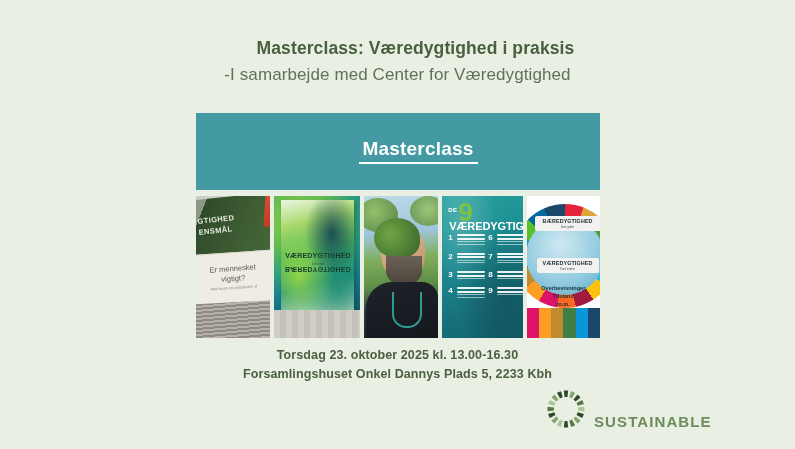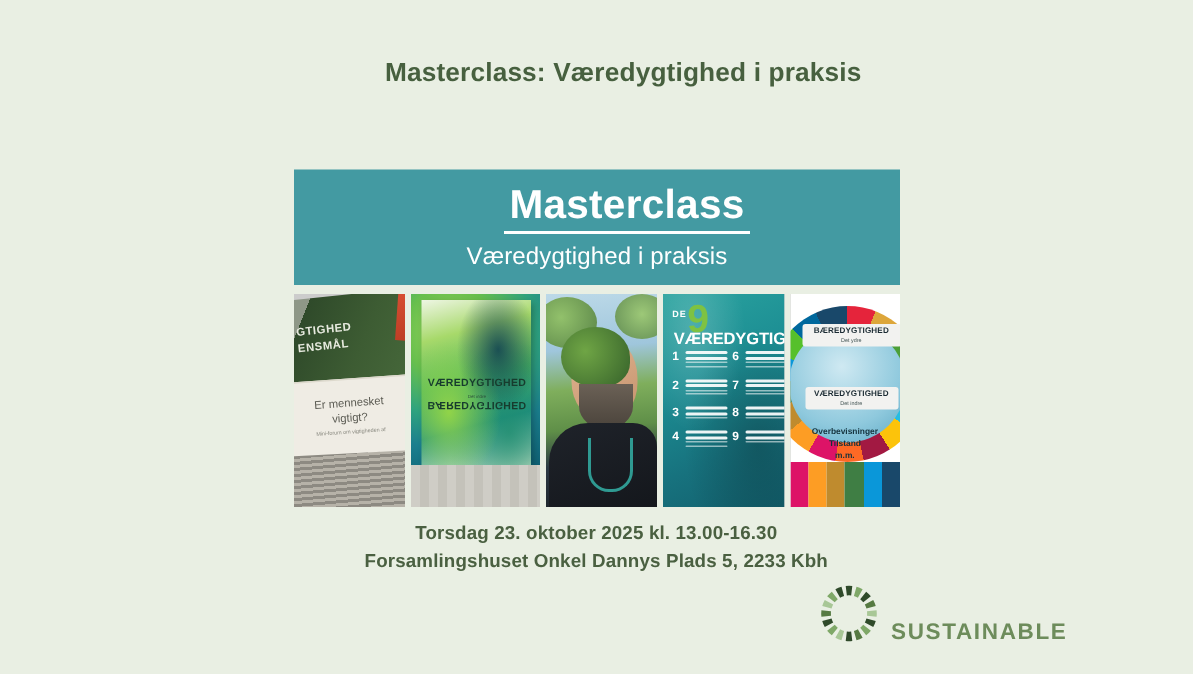--- a/index.html
+++ b/index.html
@@ -28,21 +28,21 @@
 
   
   .banner{
     position:absolute;left:196px;top:113px;
     width:404px;height:77px;
     background:#439aa2;
     display:flex;flex-direction:column;
     align-items:center;justify-content:center;
   }
   .banner-title{
-    color:#ffffff;font-size:27px;font-weight:bold;
+    color:#ffffff;font-size:19px;font-weight:bold;
     line-height:1.05;letter-spacing:.2px;
     border-bottom:2px solid #ffffff;
     padding:0 4px 3px 4px;
     margin-left:40px;
   }
   .banner-sub{
     color:#ffffff;font-size:16px;font-weight:400;
     margin-top:7px;letter-spacing:.1px;
   }
 
@@ -163,25 +163,25 @@
   .l1{font-size:15px;font-weight:bold;color:#6d8c5b;letter-spacing:1.1px;}
   .l2{font-size:14.5px;font-weight:bold;color:#1c1c1c;letter-spacing:.5px;margin-top:3px;}
 </style>
 </head>
 <body>
 
 <div class="slide">
 
   <div class="heading">
     <div class="title">Masterclass: Væredygtighed i praksis</div>
+    <div class="subtitle">-I samarbejde med Center for Væredygtighed</div>
   </div>
 
   <div class="banner">
     <div class="banner-title">Masterclass</div>
-    <div class="banner-sub">Væredygtighed i praksis</div>
   </div>
 
   <div class="strip">
 
     <div class="photo p1">
       <div class="bk"></div>
       <div class="bktxt">GTIGHED<br>ENSMÅL</div>
       <div class="pg"></div>
       <div class="pgtxt">Er mennesket<br>vigtigt?
         <div class="pgsub">Mini-forum om vigtigheden af</div>

